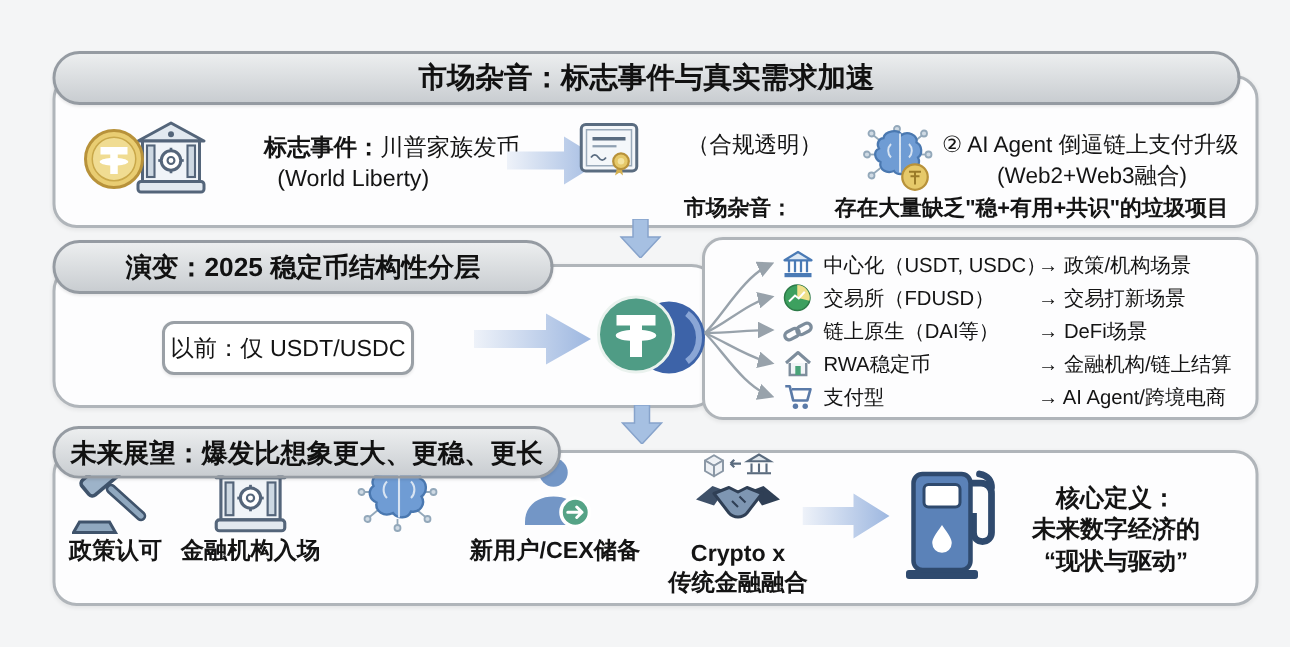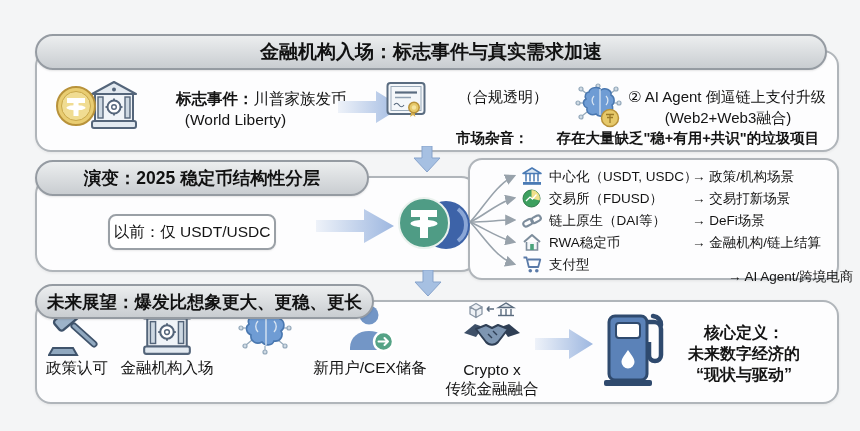--- a/index.html
+++ b/index.html
@@ -8,31 +8,31 @@
   .box{position:absolute;background:#fdfdfe;border:2px solid #b0b5ba;border-radius:16px;
        box-shadow:0 1px 3px rgba(0,0,0,.07);}
   .pill{position:absolute;background:linear-gradient(#eceeef,#c9cdd1);border:2px solid #959ba2;
         border-radius:18px;display:flex;align-items:center;justify-content:center;
         font-weight:700;color:#111;box-shadow:0 1px 2px rgba(0,0,0,.10);z-index:5;}
   .abs{position:absolute;}
   .nowrap{white-space:nowrap;}
   .ctr{text-align:center;}
   .bold{font-weight:700;margin-left:28px;}
   .rowtxt{font-size:13.5px;line-height:22px;}
-  .drvlbl{font-weight:400;font-size:15.5px;line-height:19px;text-align:center;}
+  .drvlbl{font-weight:700;font-size:15.5px;line-height:19px;text-align:center;}
   svg{display:block;}
 </style>
 </head>
 <body>
 
 <div id="stage">
 
   <div class="box" style="left:35px;top:50px;width:800px;height:98px;"></div>
   <div class="pill" style="left:35px;top:34px;width:788px;height:32px;font-size:19px;">
-    <span>金融机构入场：标志事件与真实需求加速</span>
+    <span>市场杂音：标志事件与真实需求加速</span>
   </div>
 
   <div class="abs" style="left:90px;top:80px;z-index:1;">
     <svg width="48" height="52" viewBox="0 0 48 52">
       <path d="M24 2 L46 14 H2 Z" fill="#e2e9f0" stroke="#54657a" stroke-width="2" stroke-linejoin="round"></path>
       <circle cx="24" cy="9.5" r="2" fill="#54657a"></circle>
       <rect x="5" y="14" width="38" height="27" fill="#f0f4f8" stroke="#54657a" stroke-width="2"></rect>
       <rect x="8" y="17" width="5" height="21" fill="#cdd8e2" stroke="#54657a" stroke-width="1.4"></rect>
       <rect x="35" y="17" width="5" height="21" fill="#cdd8e2" stroke="#54657a" stroke-width="1.4"></rect>
       <circle cx="24" cy="27" r="6.5" fill="#fff" stroke="#54657a" stroke-width="2"></circle>
@@ -217,21 +217,21 @@
   <div class="abs rowtxt nowrap" style="left:549px;top:166px;z-index:4;">中心化（USDT, USDC）</div>
   <div class="abs rowtxt nowrap" style="left:549px;top:188px;z-index:4;">交易所（FDUSD）</div>
   <div class="abs rowtxt nowrap" style="left:549px;top:210px;z-index:4;">链上原生（DAI等）</div>
   <div class="abs rowtxt nowrap" style="left:549px;top:232px;z-index:4;">RWA稳定币</div>
   <div class="abs rowtxt nowrap" style="left:549px;top:254px;z-index:4;">支付型</div>
 
   <div class="abs rowtxt nowrap" style="left:692px;top:188px;z-index:4;">→ 交易打新场景</div>
   <div class="abs rowtxt nowrap" style="left:692px;top:166px;z-index:4;">→ 政策/机构场景</div>
   <div class="abs rowtxt nowrap" style="left:692px;top:210px;z-index:4;">→ DeFi场景</div>
   <div class="abs rowtxt nowrap" style="left:692px;top:232px;z-index:4;">→ 金融机构/链上结算</div>
-  <div class="abs rowtxt nowrap" style="left:728px;top:254px;z-index:4;margin-top:12px;">→ AI Agent/跨境电商</div>
+  <div class="abs rowtxt nowrap" style="left:692px;top:254px;z-index:4;">→ AI Agent/跨境电商</div>
 
   <div class="abs" style="left:414px;top:270px;z-index:6;">
     <svg width="28" height="26" viewBox="0 0 28 26">
       <path d="M9 0 H19 V12 H27 L14 26 L1 12 H9 Z" fill="#a6c0e2" stroke="#87a3cb" stroke-width="1"></path>
     </svg>
   </div>
 
   <div class="box" style="left:35px;top:300px;width:800px;height:100px;"></div>
   <div class="pill" style="left:35px;top:284px;width:335px;height:31px;font-size:17.5px;">
     <span>未来展望：爆发比想象更大、更稳、更长</span>

